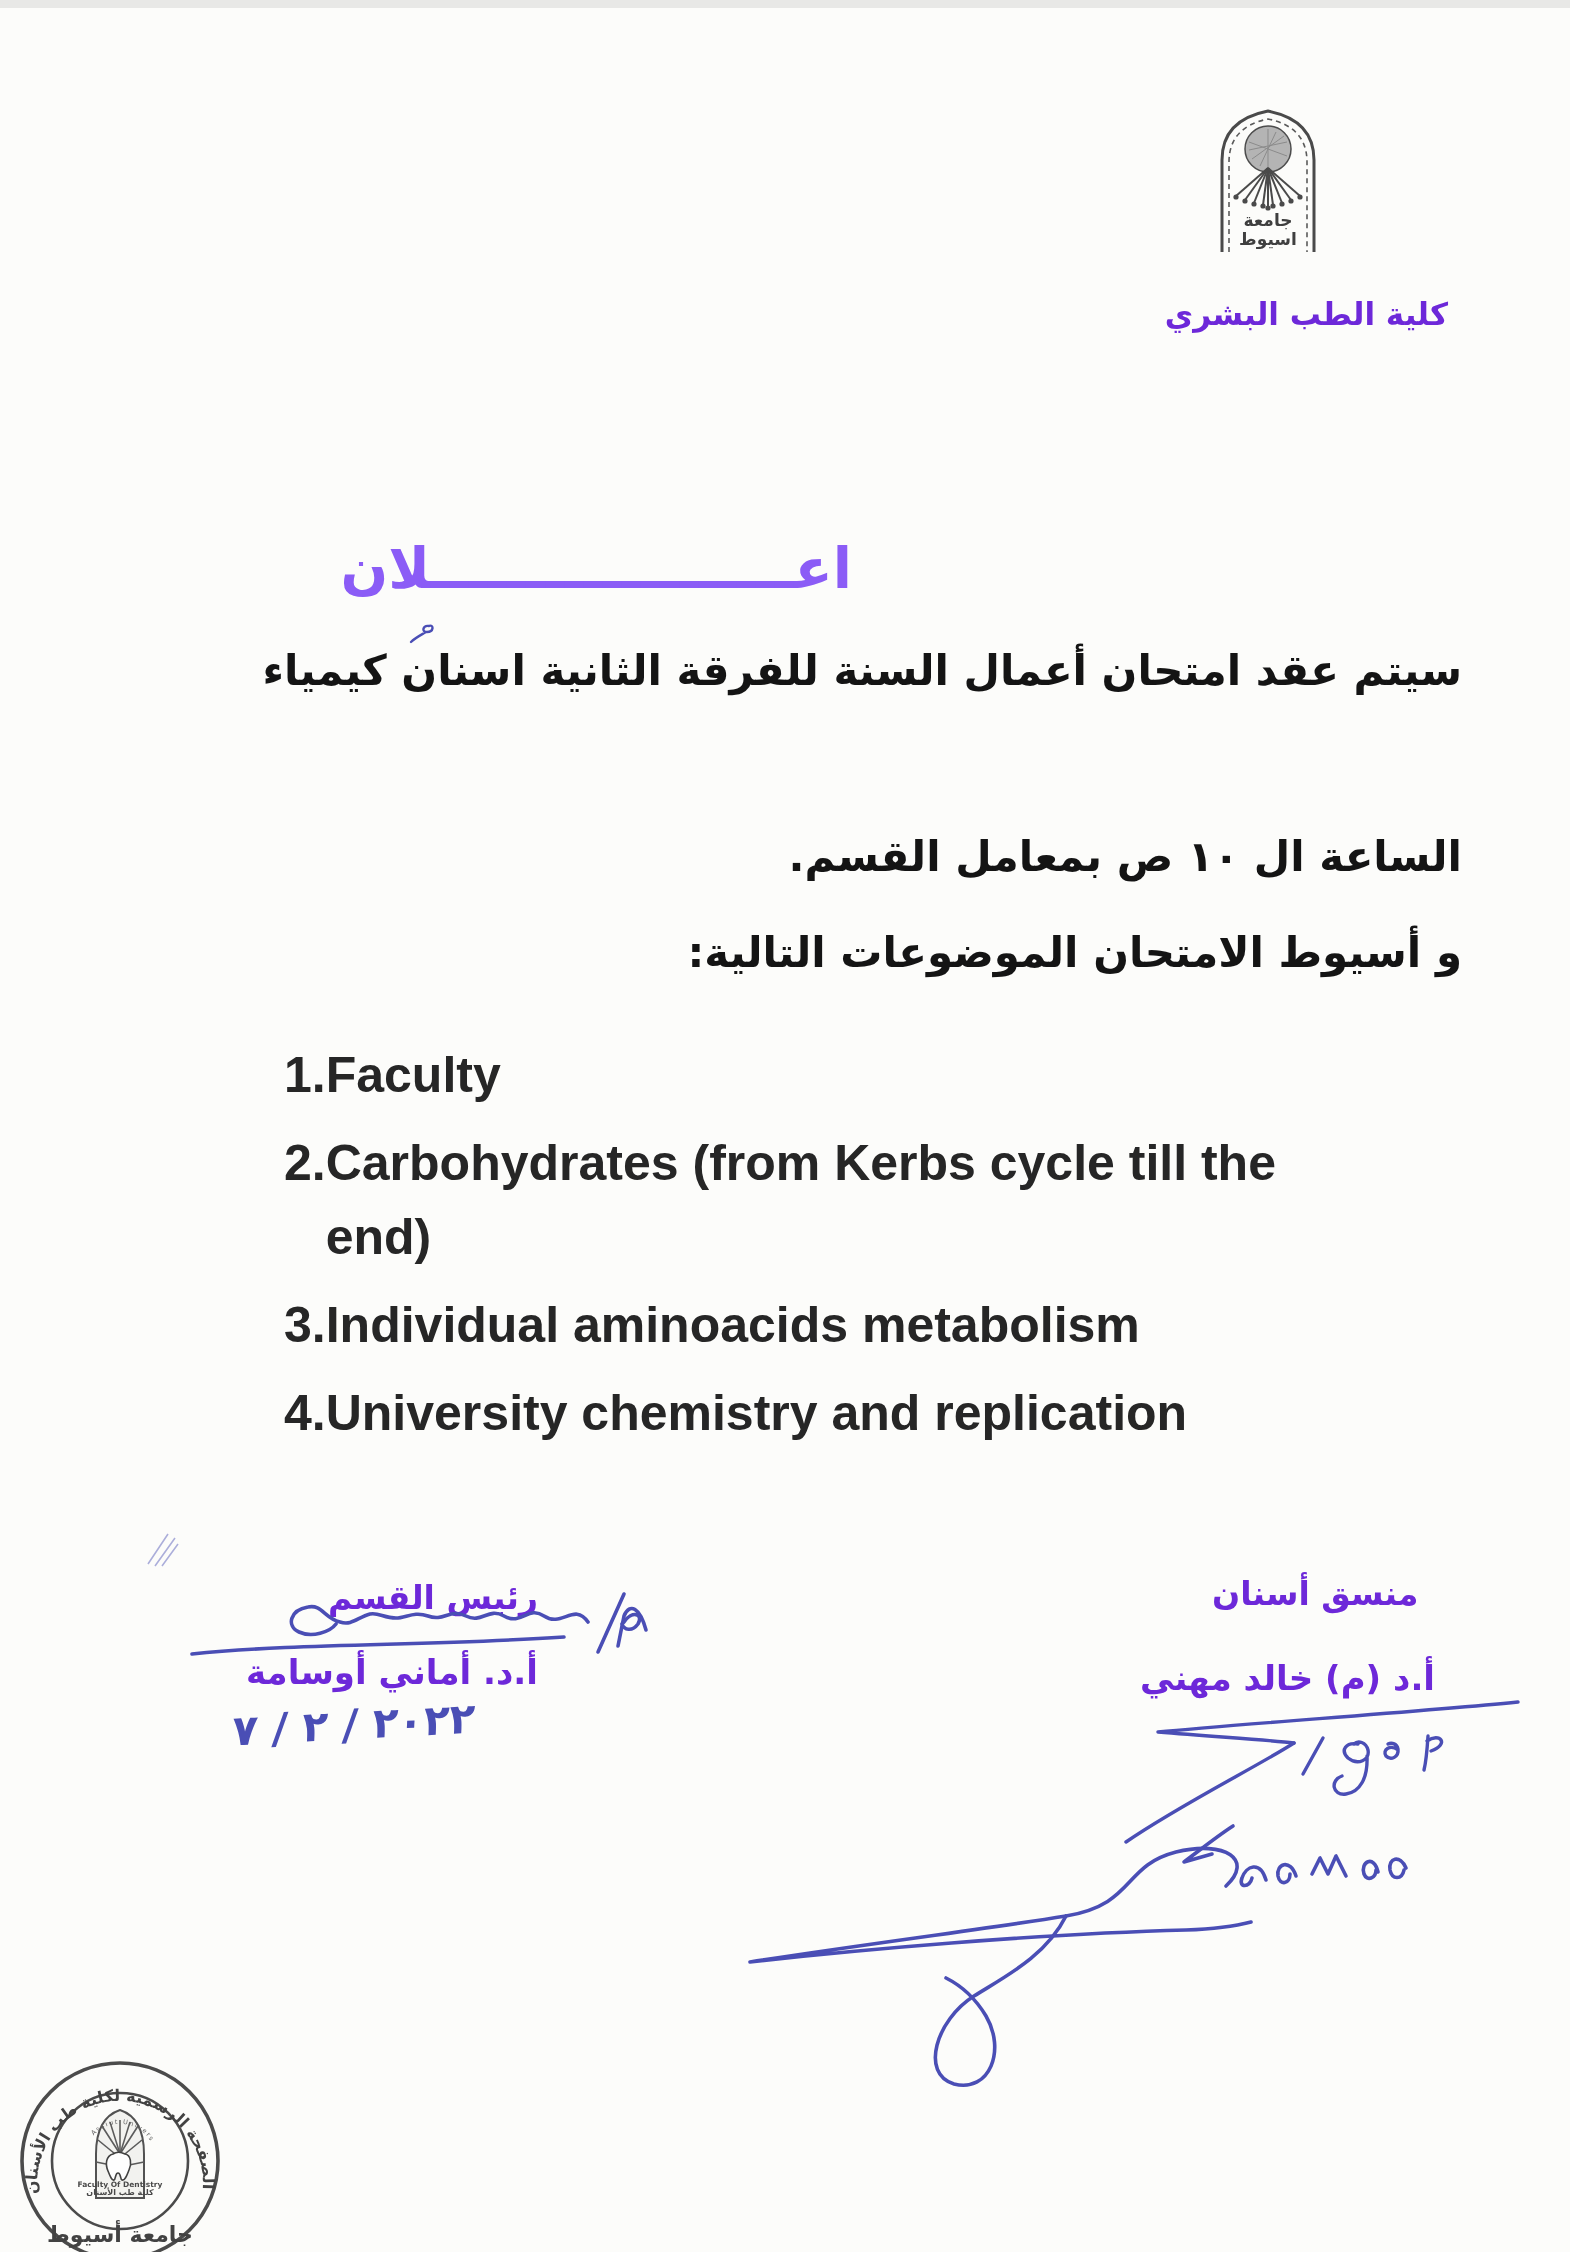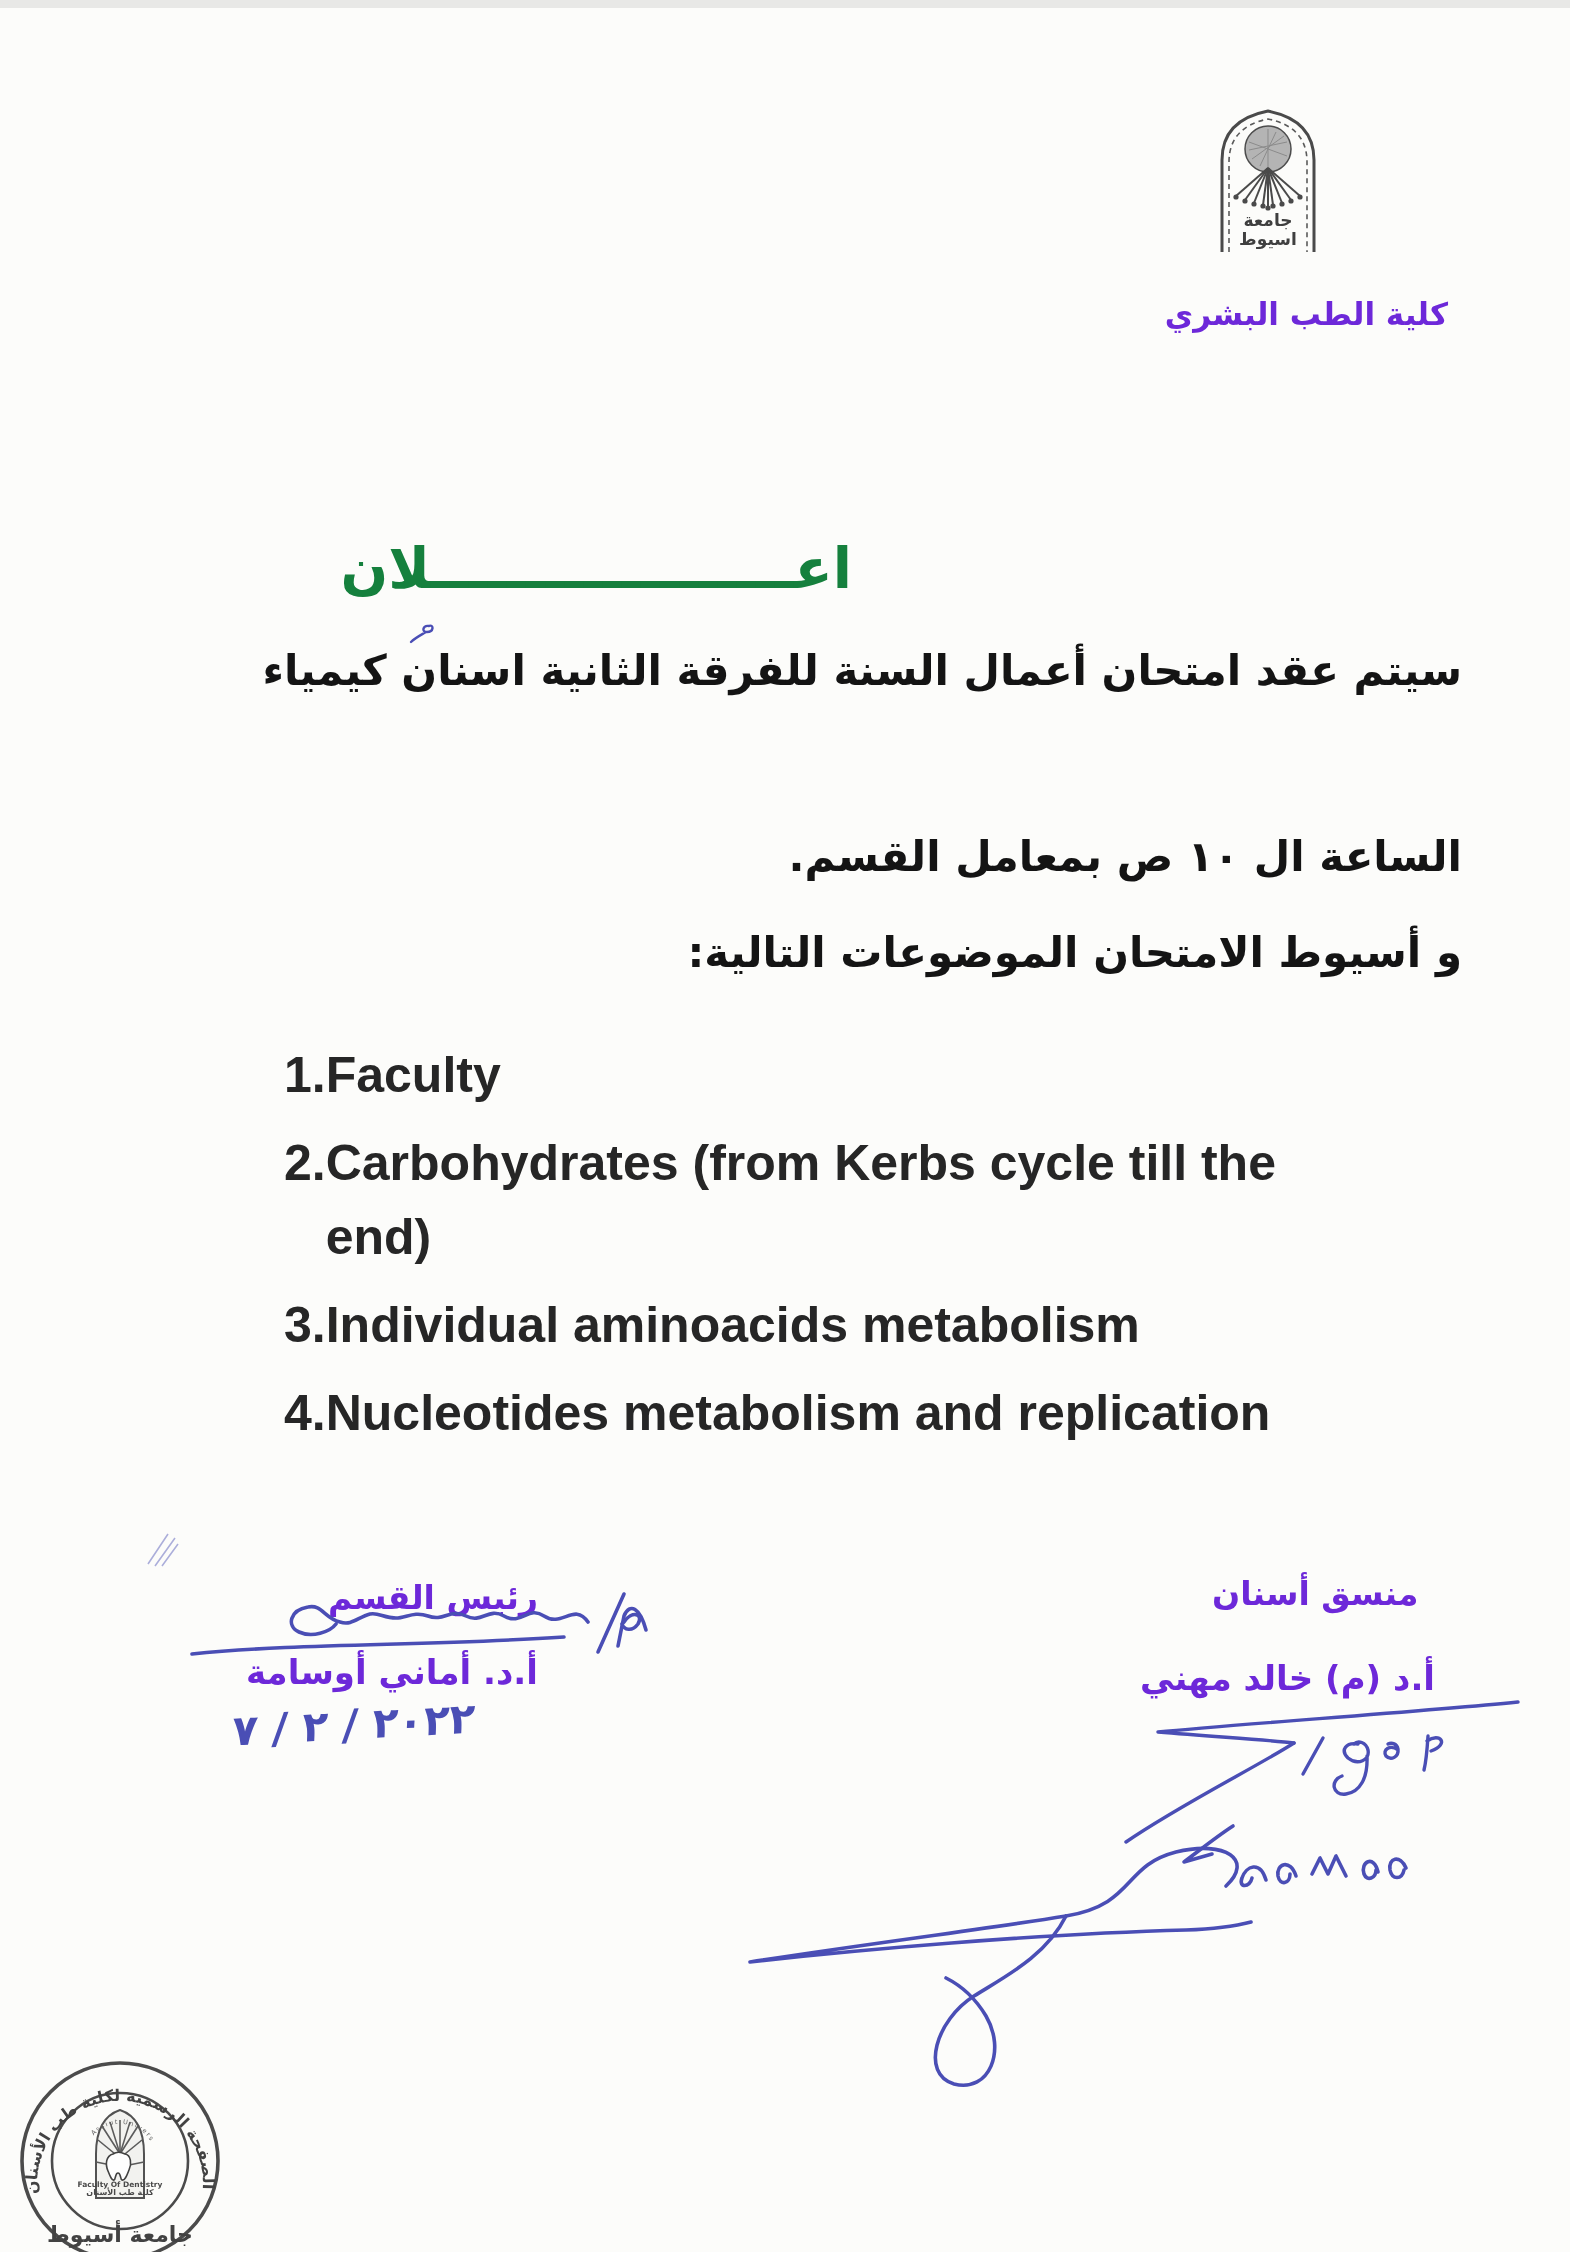--- a/index.html
+++ b/index.html
@@ -5,21 +5,21 @@
   html,body{margin:0;padding:0;background:#e8e8e6;}
   .page{
     position:relative;width:1570px;height:2252px;margin:8px auto;
     background:#fcfcfa;overflow:hidden;
     font-family:"DejaVu Sans",sans-serif;color:#1a1a1a;
   }
   .abs{position:absolute;white-space:nowrap;}
   .ar{font-family:"DejaVu Sans",sans-serif;font-weight:bold;color:#6d28d9;}
   .faculty{top:288px;right:122px;font-size:31px;}
   .department{top:360px;right:158px;font-size:32px;border-bottom:3px solid #26262a;padding:0 4px 8px 16px;}
-  .title{top:528px;right:718px;font-size:56px;letter-spacing:1px;color:#15803d;}
+  .title{top:528px;right:718px;font-size:56px;letter-spacing:1px;color:#8b5cf6;}
   .pline{right:108px;font-size:42px;color:#141414;}
   .pline1{top:638px;}
   .pline2{top:732px;}
   .pline3{top:824px;}
   .pline4{top:920px;}
   .asnan{position:relative;display:inline-block;}
   .damma{position:absolute;top:-24px;left:8px;width:26px;height:22px;}
   .blue-digit{color:#3c3fa3;}
   .dateltr{direction:ltr;unicode-bidi:isolate;display:inline-block;}
   .topics{position:absolute;left:284px;top:1030px;width:1120px;
@@ -93,21 +93,21 @@
     <div class="topic">
       <span class="num">2.</span>
       <span class="txt">Carbohydrates (from Kerbs cycle till the end)</span>
     </div>
     <div class="topic">
       <span class="num">3.</span>
       <span class="txt">Individual aminoacids metabolism</span>
     </div>
     <div class="topic">
       <span class="num">4.</span>
-      <span class="txt">Nucleotides metabolism and replication</span>
+      <span class="txt">University chemistry and replication</span>
     </div>
   </div>
 
   <svg class="abs" style="left:146px;top:1520px;opacity:.55" width="34" height="40" viewBox="0 0 34 40">
     <path d="M2,36 L22,6 M9,38 L29,10 M16,38 L32,16" stroke="#6a6fc0" stroke-width="1.6" fill="none"></path>
   </svg>
 
   <div class="abs ar sig-title-left" dir="rtl">رئيس القسم</div>
   <svg class="abs" style="left:178px;top:1580px;" width="480" height="95" viewBox="0 0 480 95">
     <g class="penstroke" stroke-width="3.6">

